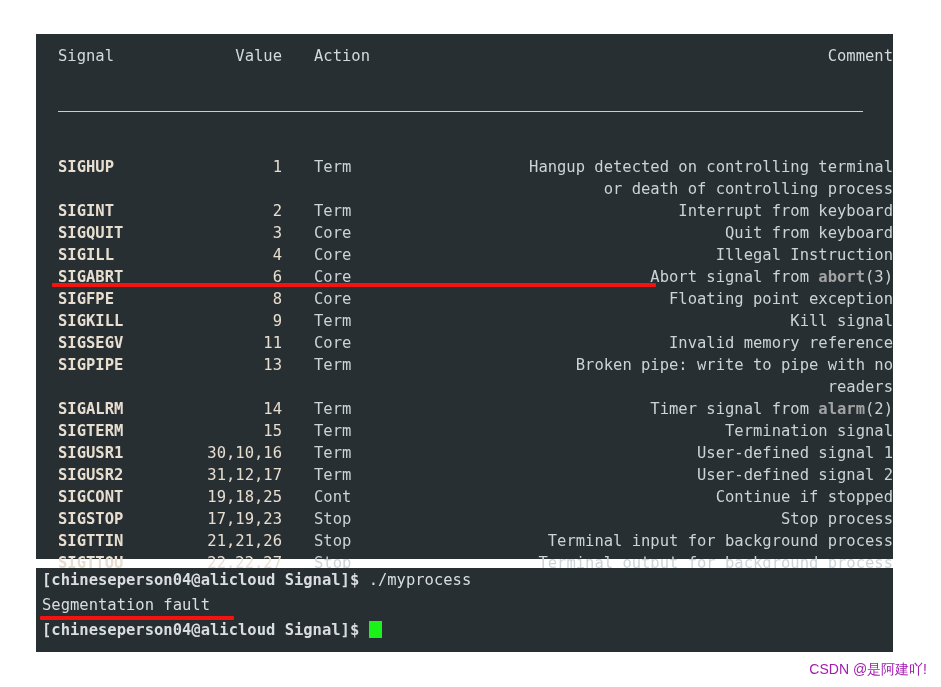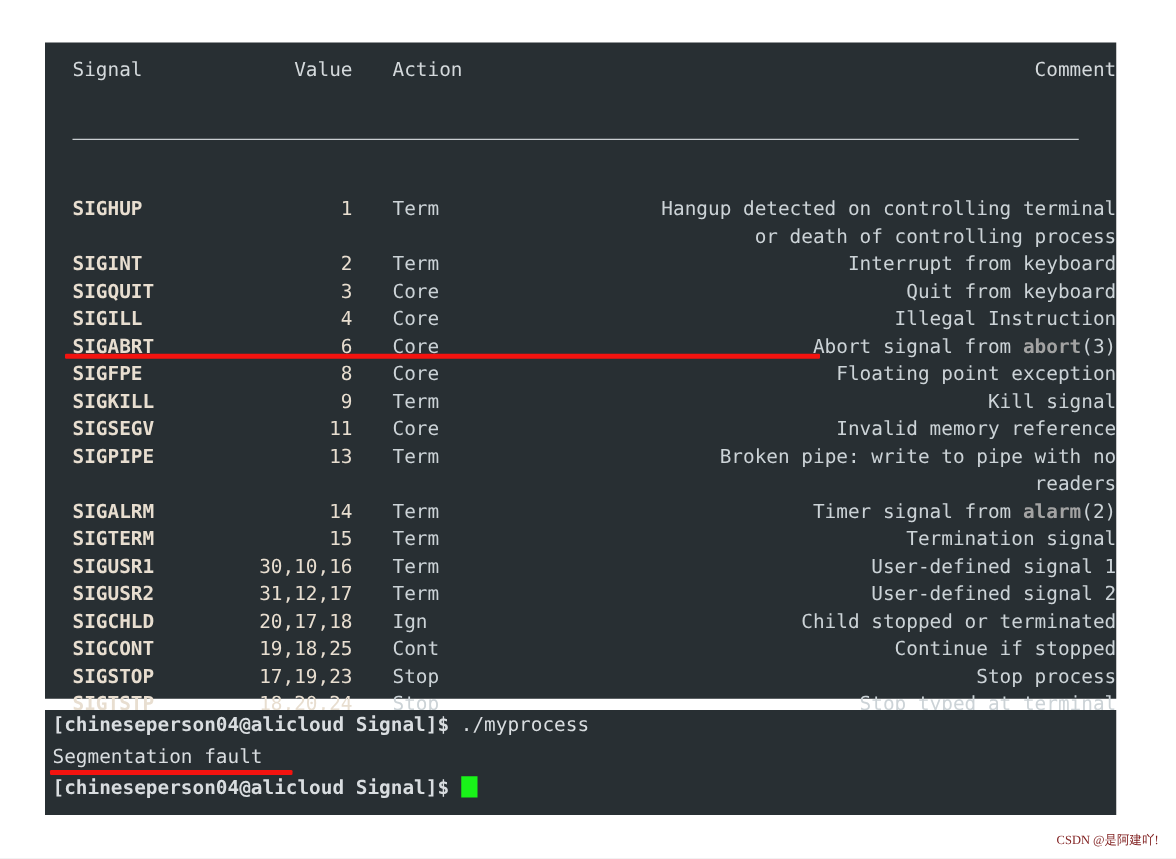--- a/index.html
+++ b/index.html
@@ -116,23 +116,23 @@
     left: 4px;
     top: 48px;
     width: 194px;
   }
 
   
   #watermark {
     position: absolute;
     right: 14px;
     bottom: 8px;
-    font-family: Liberation Serif, serif;
-    font-size: 10px;
-    color: #7f1d1d;
+    font-family: Liberation Sans, sans-serif;
+    font-size: 14px;
+    color: #a21caf;
     white-space: pre;
   }
 </style>
 </head>
 <body>
 
 <div id="manpage-panel">
 
   <table class="man-table">
     <tbody>
@@ -222,42 +222,30 @@
           <td class="col-action sigact">Term</td>
           <td class="col-comment sigcomment">User-defined signal 1</td>
         </tr>
         <tr>
           <td class="col-signal"><span class="signame">SIGUSR2</span></td>
           <td class="col-value sigval">31,12,17</td>
           <td class="col-action sigact">Term</td>
           <td class="col-comment sigcomment">User-defined signal 2</td>
         </tr>
         <tr>
-          <td class="col-signal"><span class="signame">SIGCHLD</span></td>
-          <td class="col-value sigval">20,17,18</td>
-          <td class="col-action sigact">Ign</td>
-          <td class="col-comment sigcomment">Child stopped or terminated</td>
-        </tr>
-        <tr>
           <td class="col-signal"><span class="signame">SIGCONT</span></td>
           <td class="col-value sigval">19,18,25</td>
           <td class="col-action sigact">Cont</td>
           <td class="col-comment sigcomment">Continue if stopped</td>
         </tr>
         <tr>
           <td class="col-signal"><span class="signame">SIGSTOP</span></td>
           <td class="col-value sigval">17,19,23</td>
           <td class="col-action sigact">Stop</td>
           <td class="col-comment sigcomment">Stop process</td>
-        </tr>
-        <tr>
-          <td class="col-signal"><span class="signame">SIGTSTP</span></td>
-          <td class="col-value sigval">18,20,24</td>
-          <td class="col-action sigact">Stop</td>
-          <td class="col-comment sigcomment">Stop typed at terminal</td>
         </tr>
         <tr>
           <td class="col-signal"><span class="signame">SIGTTIN</span></td>
           <td class="col-value sigval">21,21,26</td>
           <td class="col-action sigact">Stop</td>
           <td class="col-comment sigcomment">Terminal input for background process</td>
         </tr>
         <tr>
           <td class="col-signal"><span class="signame">SIGTTOU</span></td>
           <td class="col-value sigval">22,22,27</td>

